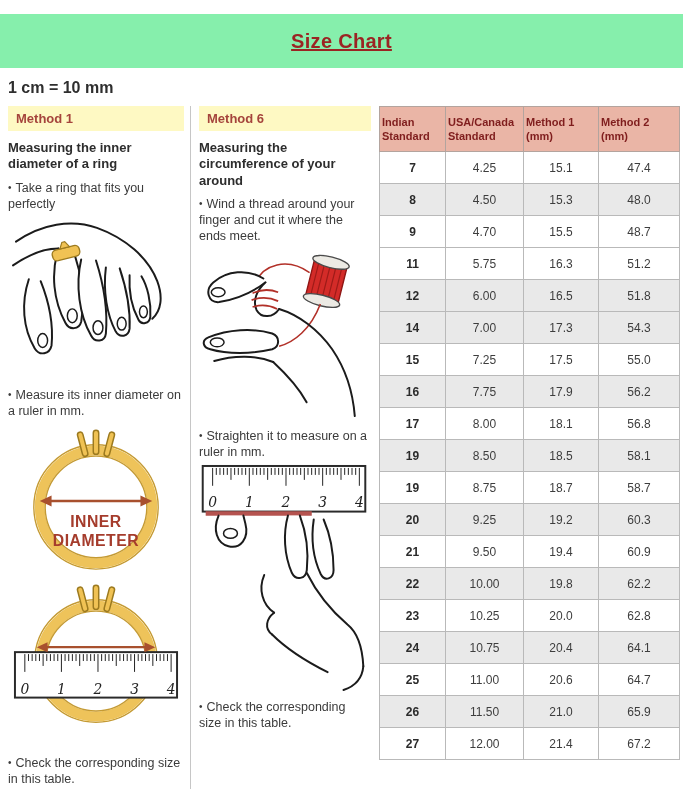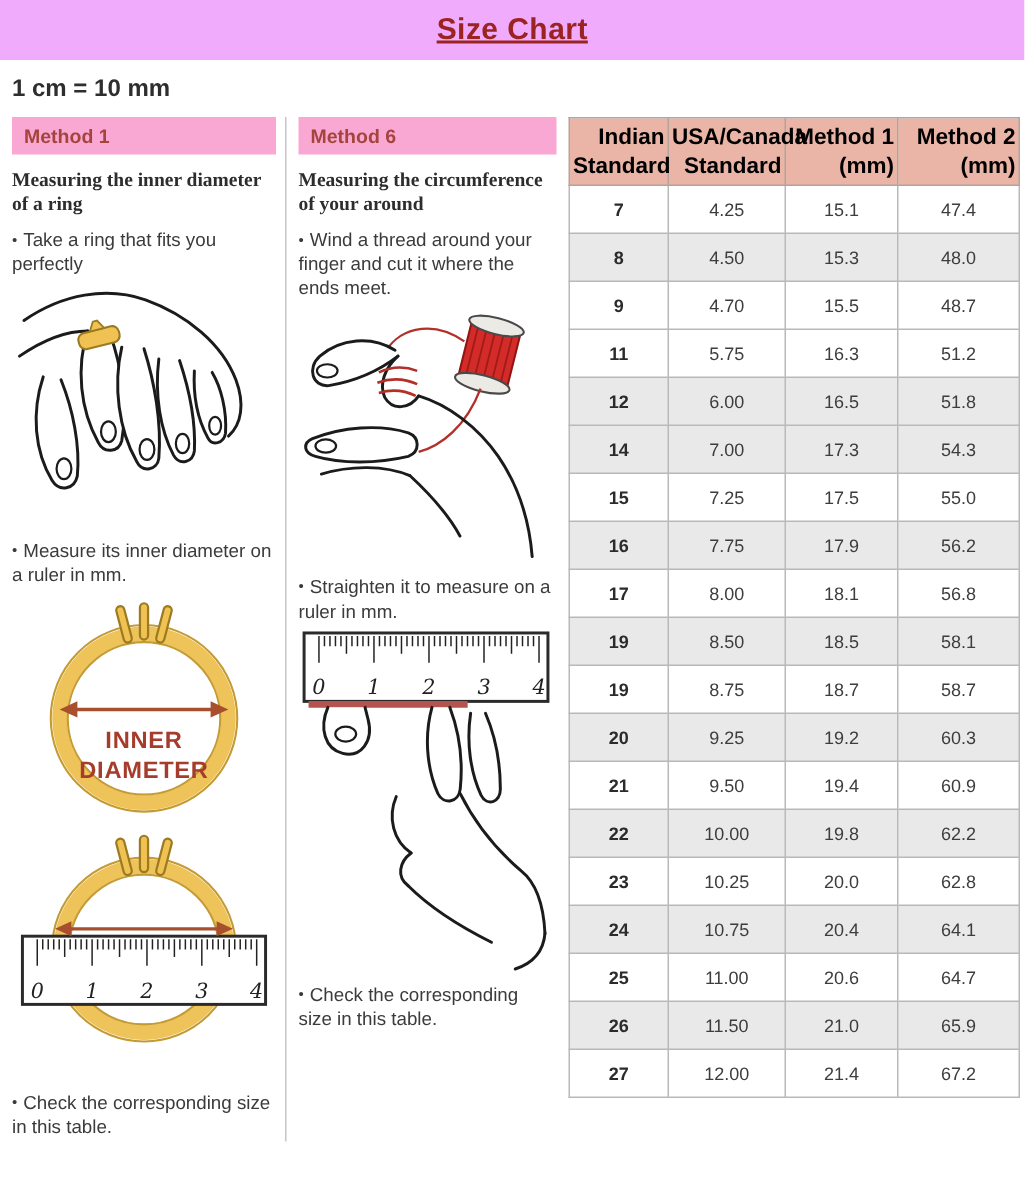--- a/index.html
+++ b/index.html
@@ -2,42 +2,42 @@
 <html><head>
 <meta charset="utf-8">
 <style>
   html,body{margin:0;padding:0;}
   body{
     width:683px;height:800px;background:#ffffff;
     font-family:"Liberation Sans",sans-serif;color:#3b3b3b;
     overflow:hidden;position:relative;
   }
   .titlebar{
-    height:40px;background:#f0abfc;
+    margin-top:14px;height:54px;background:#86efac;
     display:flex;align-items:center;justify-content:center;
   }
   .page-title{
     font-size:20px;font-weight:bold;color:#9b2423;
     text-decoration:underline;letter-spacing:.3px;
   }
   .unit-note{font-size:16px;font-weight:bold;color:#2e2e2e;margin:11px 0 9px 8px;}
   .content{display:flex;align-items:stretch;padding:0 3px 0 8px;}
   .mcol{width:176px;flex:none;}
   .mcol.m2{width:172px;margin-left:8px;}
   .vdiv{width:1px;flex:none;background:#c6c6c6;margin-left:6px;}
-  .mbar{background:#f9a8d4;padding:5px 8px;font-size:13px;font-weight:bold;color:#a5443c;}
-  .msub{font-size:13px;font-weight:bold;color:#2d2d2d;margin:9px 0 2px;line-height:1.25;font-family:Liberation Serif, serif;}
+  .mbar{background:#fef9c3;padding:5px 8px;font-size:13px;font-weight:bold;color:#a5443c;}
+  .msub{font-size:13px;font-weight:bold;color:#2d2d2d;margin:9px 0 2px;line-height:1.25;}
   .step{font-size:12.5px;line-height:1.3;margin:7px 0 2px;}
   .dot{font-size:10px;margin-right:4px;vertical-align:1px;}
   .illus{display:block;margin:4px auto 2px;}
   .twrap{flex:1;margin-left:8px;}
   table{width:100%;border-collapse:collapse;table-layout:fixed;}
   th{
-    background:#eab5a6;color:#000000;font-size:15px;font-weight:bold;
-    height:40px;border:1px solid #b3a49e;padding:2px;line-height:1.3;text-align:right;
+    background:#eab5a6;color:#7f1d1d;font-size:11px;font-weight:bold;
+    height:40px;border:1px solid #b3a49e;padding:2px;line-height:1.3;text-align:left;
   }
   td{
     border:1px solid #b9b9b9;text-align:center;font-size:12px;
     height:29px;color:#3d3d3d;background:#ffffff;
   }
   tr.alt td{background:#e9e9e9;}
   td.size-col{font-weight:bold;color:#2b2b2b;}
   .svgline{stroke:#1b1b1b;stroke-width:2;stroke-linecap:round;fill:none;}
 </style>
 </head>

